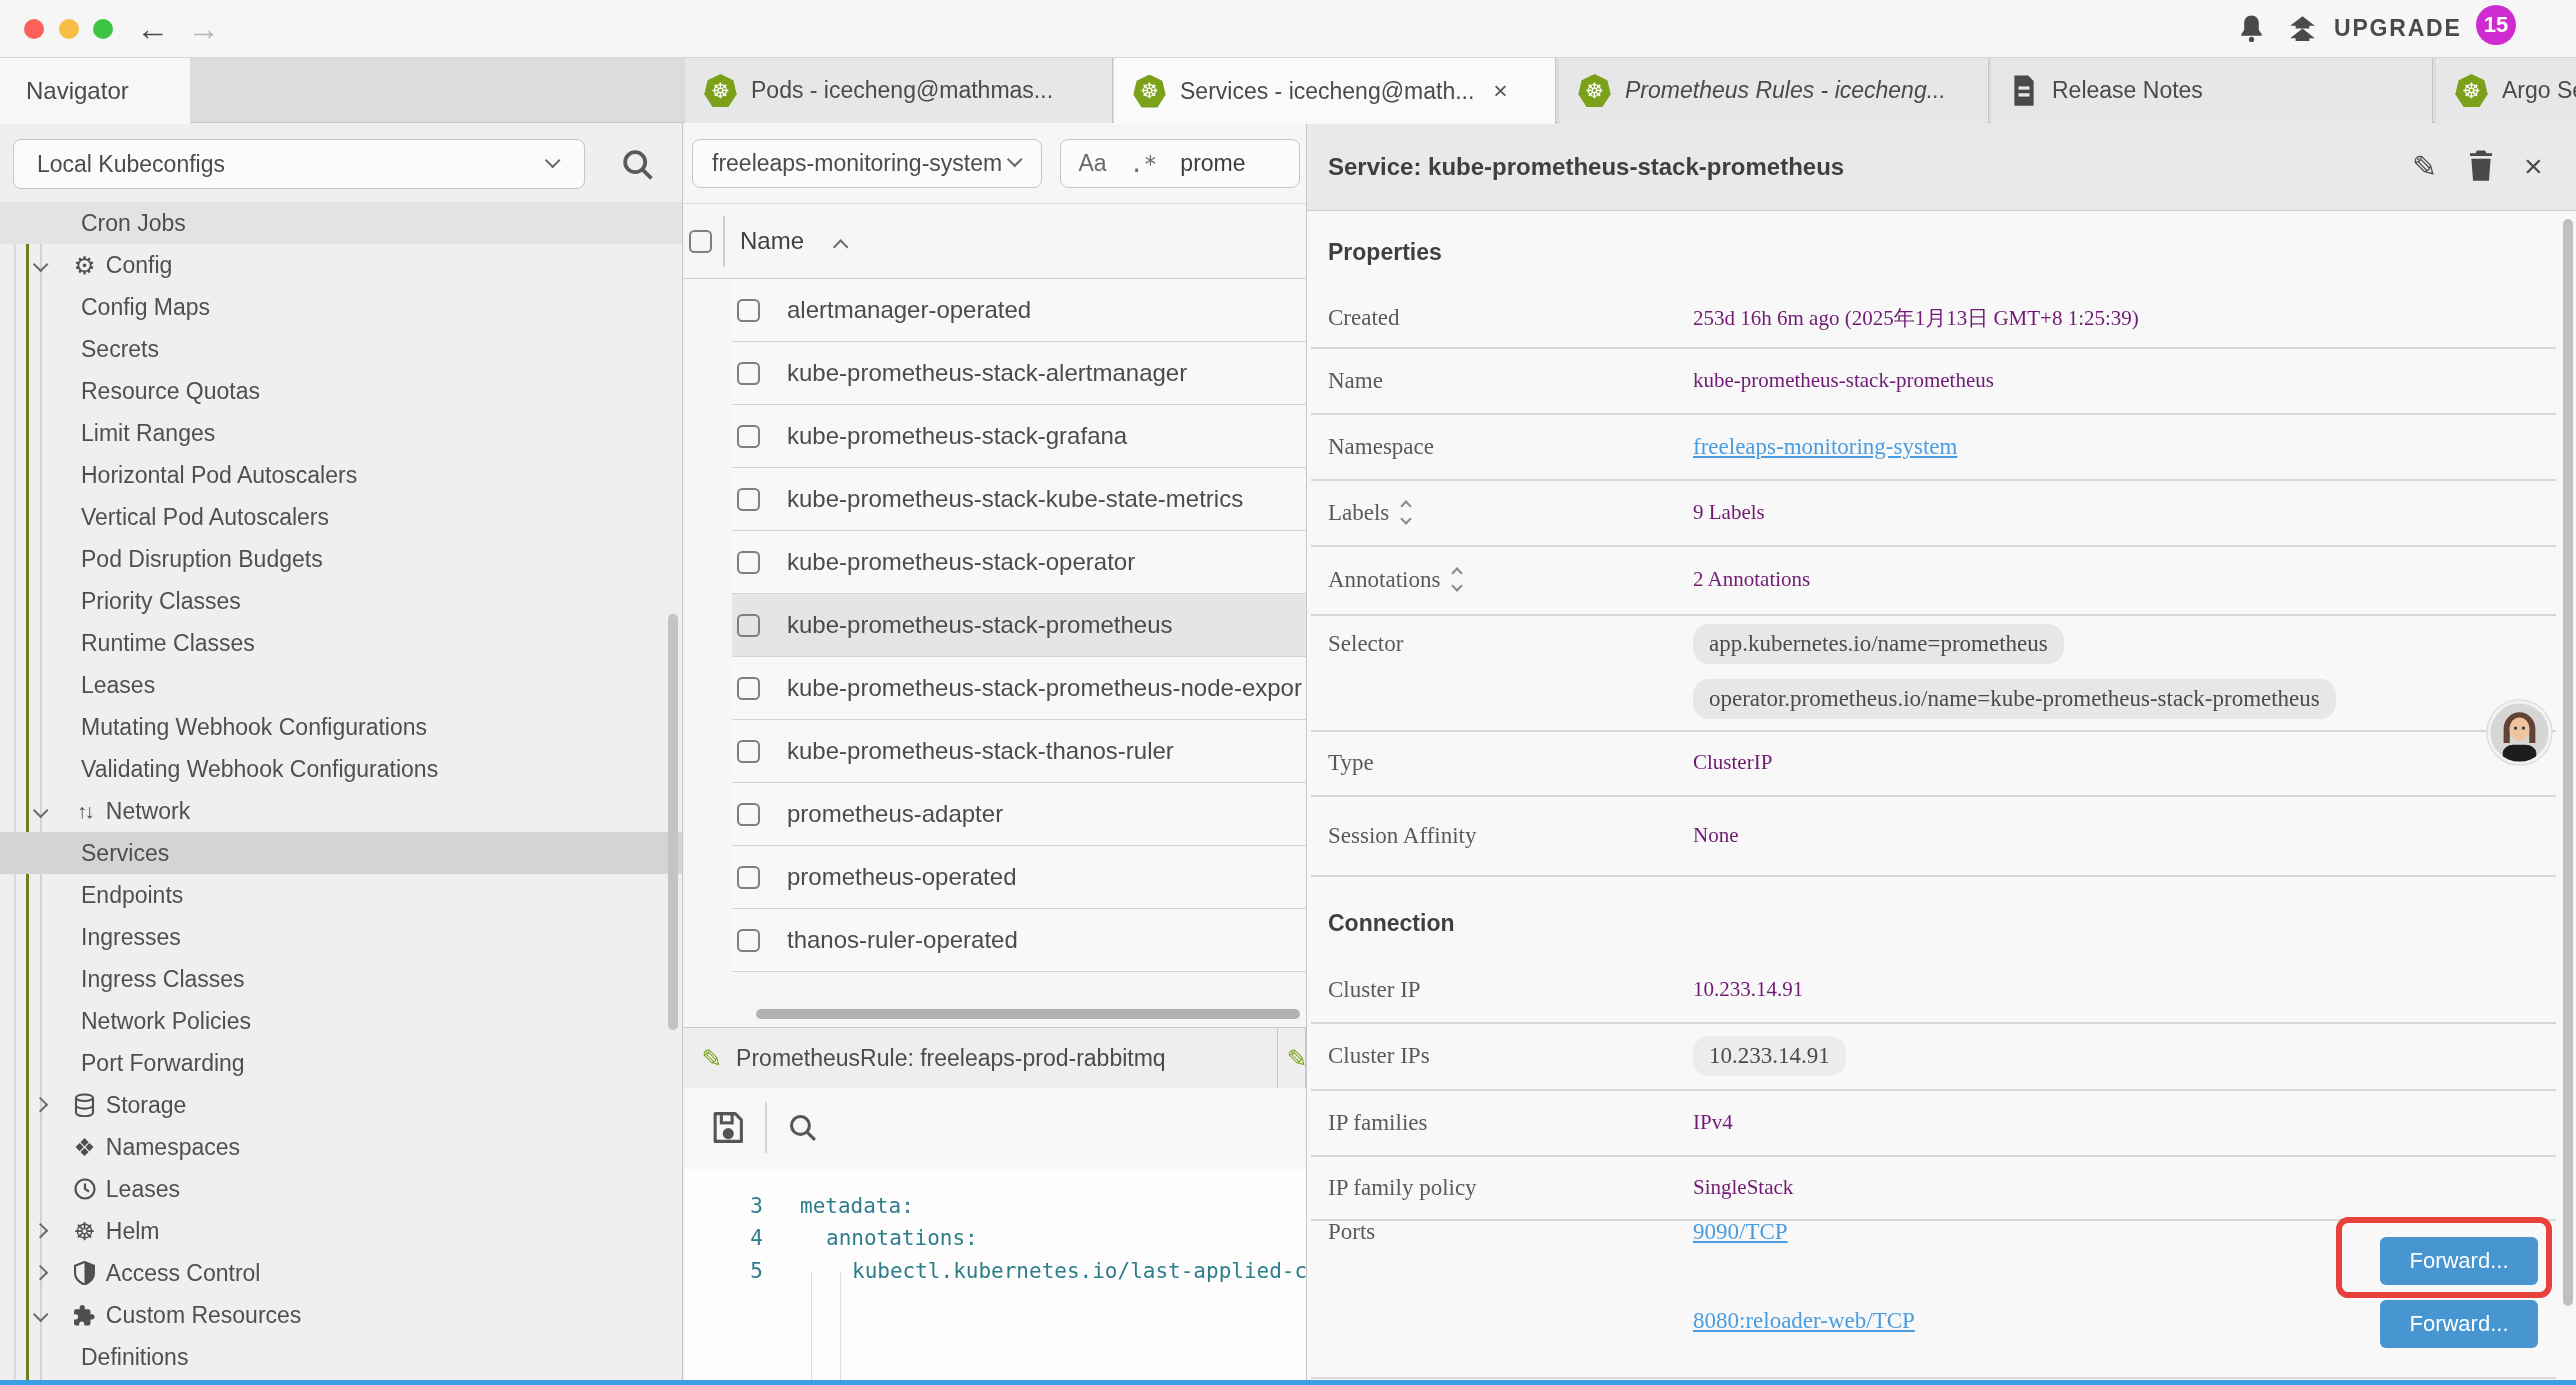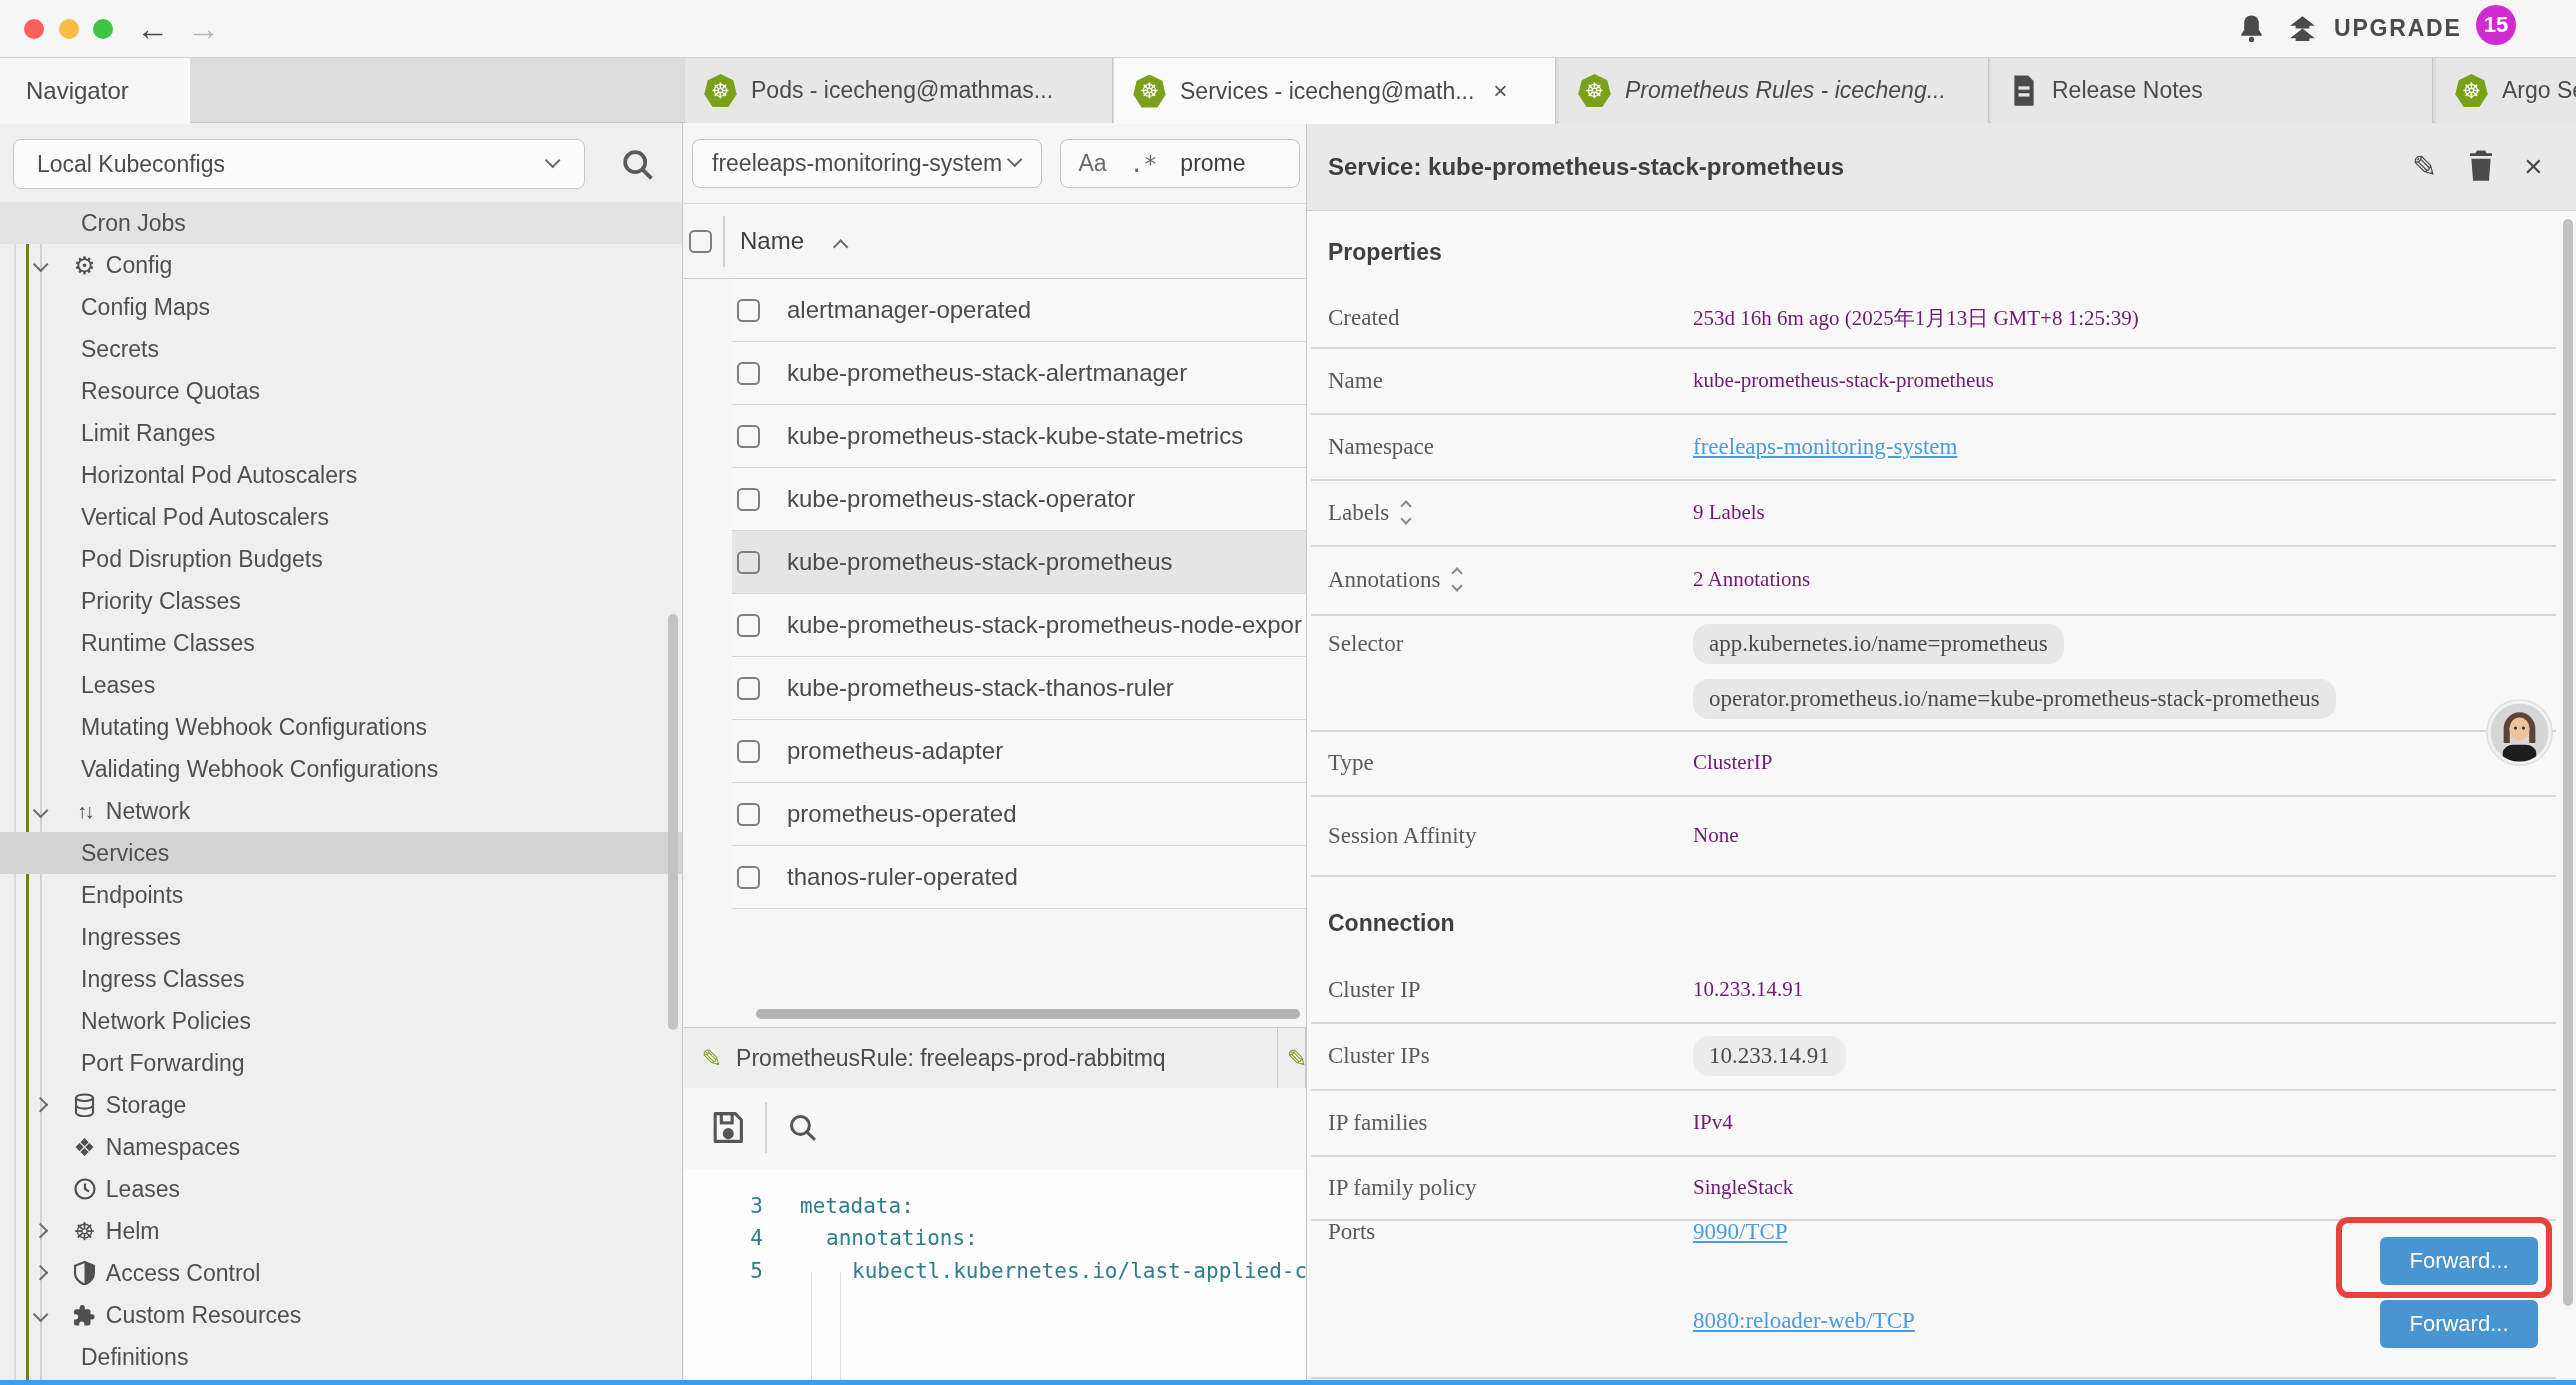--- a/index.html
+++ b/index.html
@@ -315,20 +315,24 @@
     <div class="srow">
         <span class="cbox"></span>
         <span>alertmanager-operated</span>
       </div>
     <div class="srow">
         <span class="cbox"></span>
         <span>kube-prometheus-stack-alertmanager</span>
       </div>
     <div class="srow">
         <span class="cbox"></span>
+        <span>kube-prometheus-stack-grafana</span>
+      </div>
+    <div class="srow">
+        <span class="cbox"></span>
         <span>kube-prometheus-stack-kube-state-metrics</span>
       </div>
     <div class="srow">
         <span class="cbox"></span>
         <span>kube-prometheus-stack-operator</span>
       </div>
     <div class="srow sel">
         <span class="cbox"></span>
         <span>kube-prometheus-stack-prometheus</span>
       </div>

